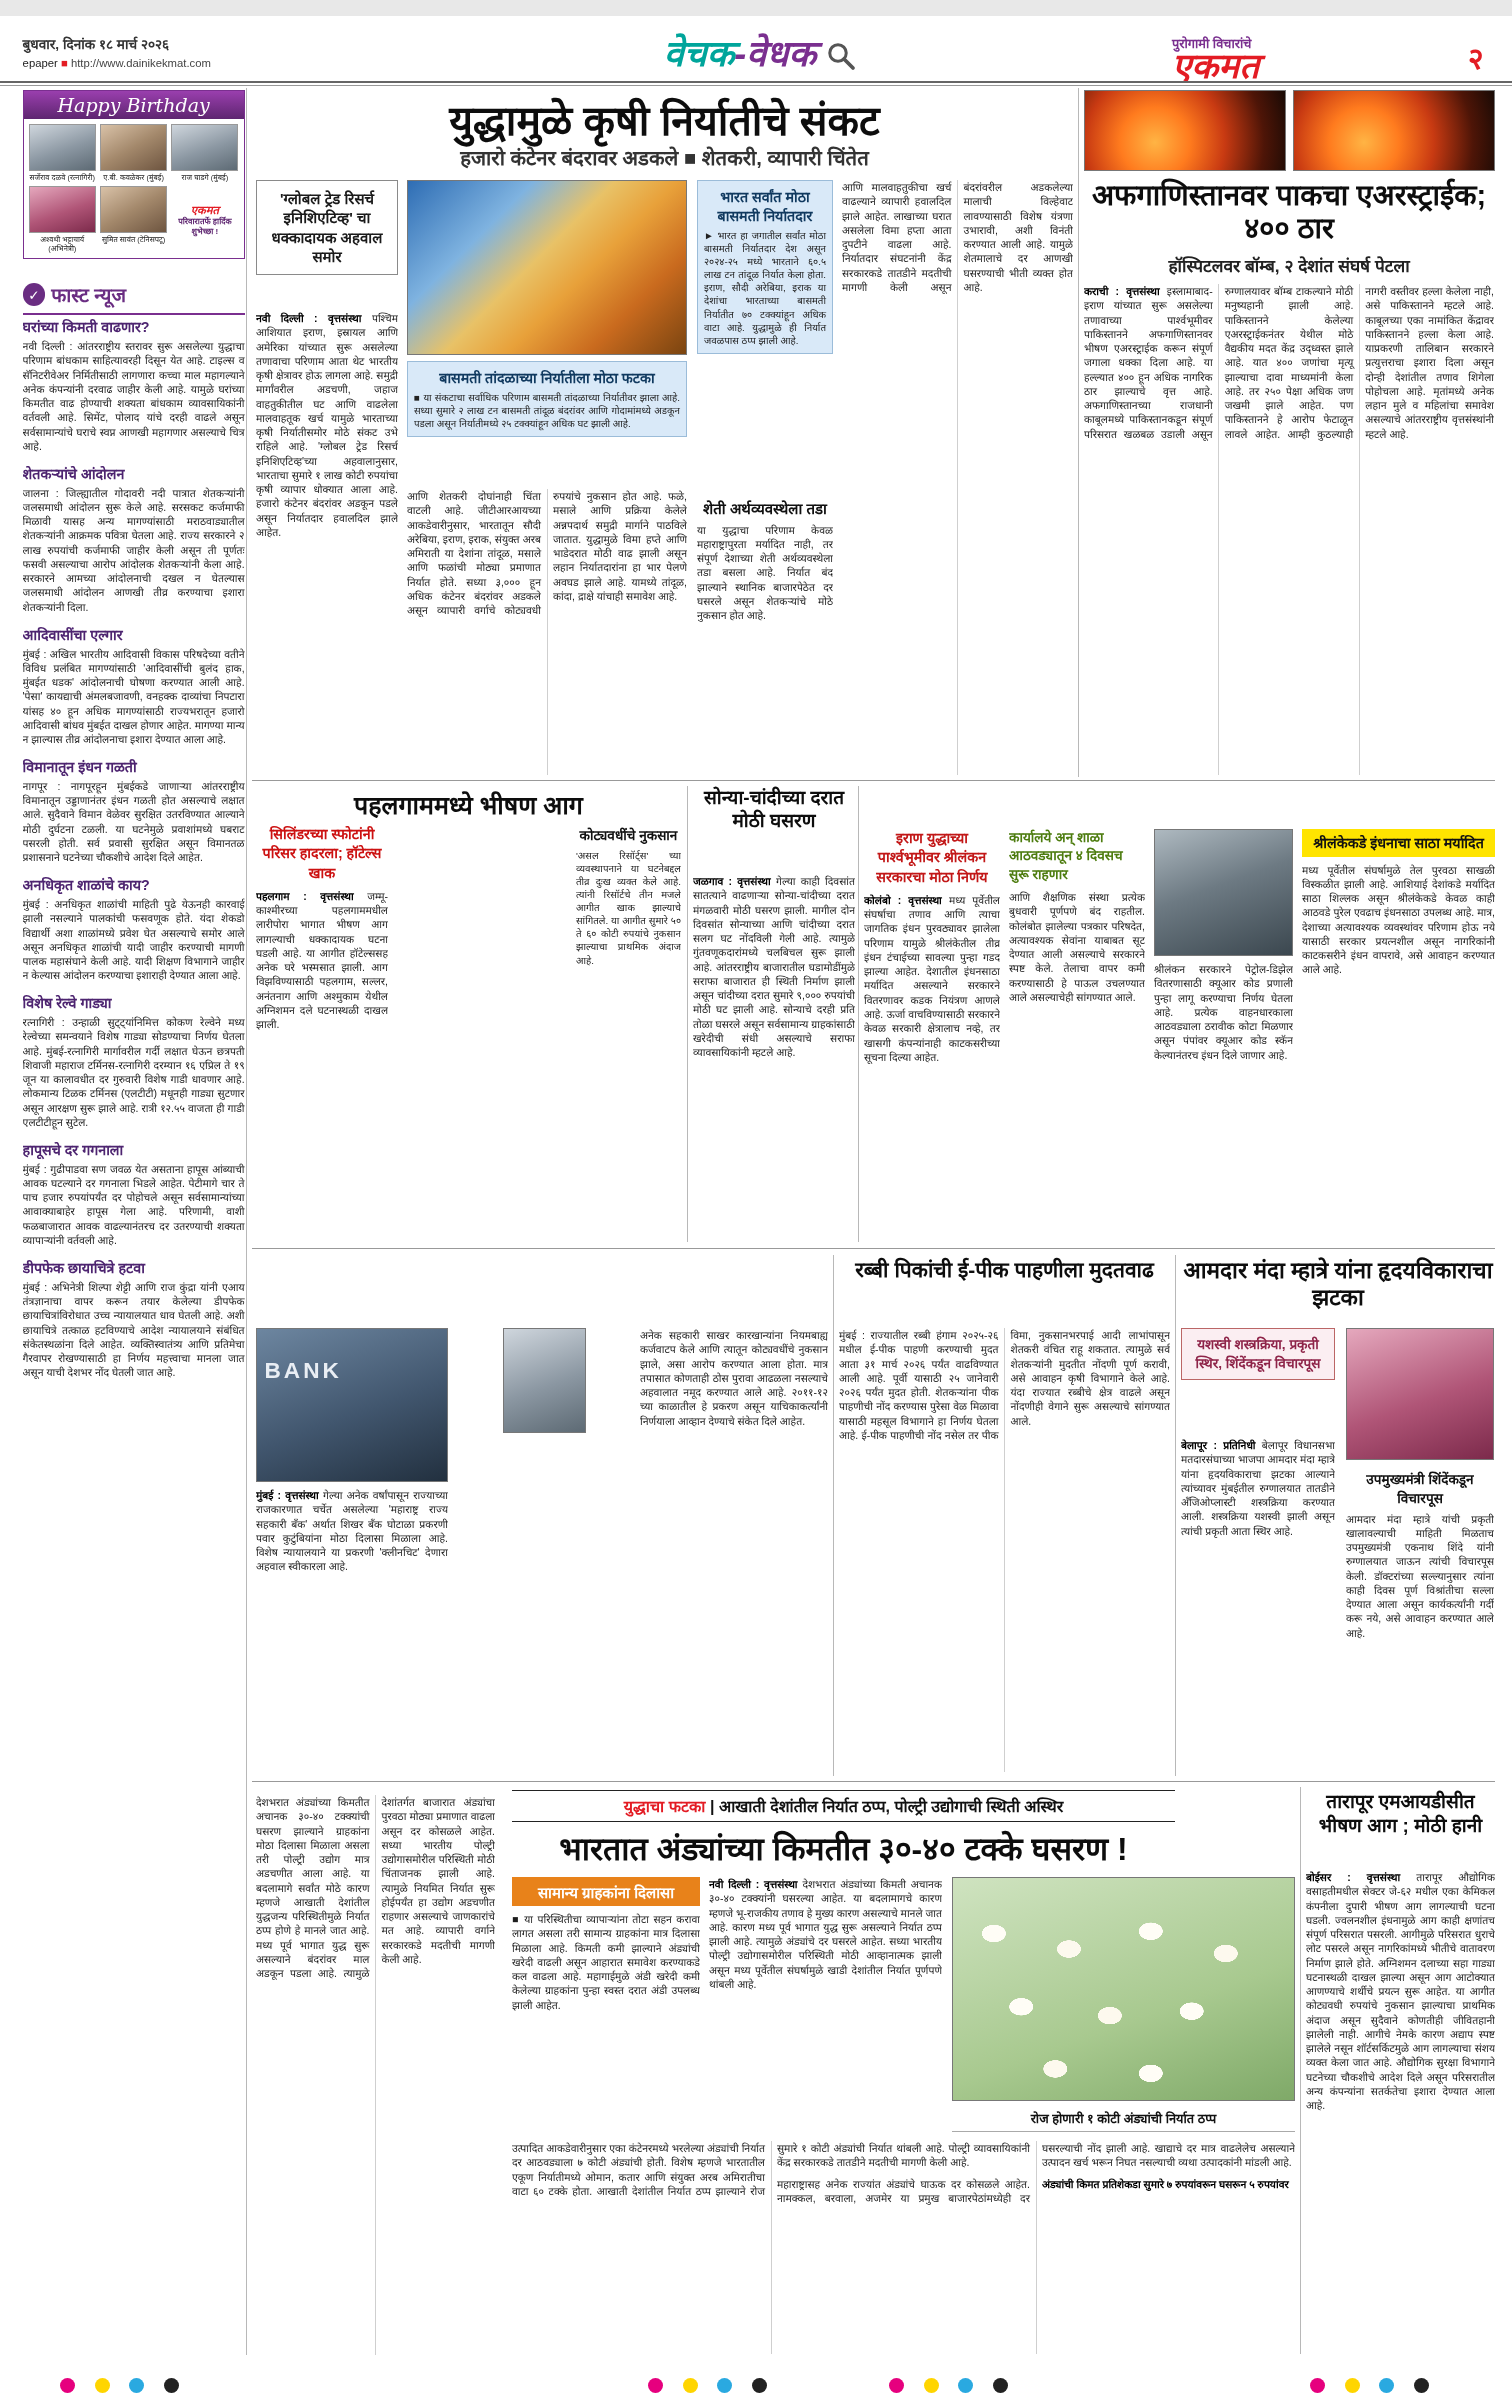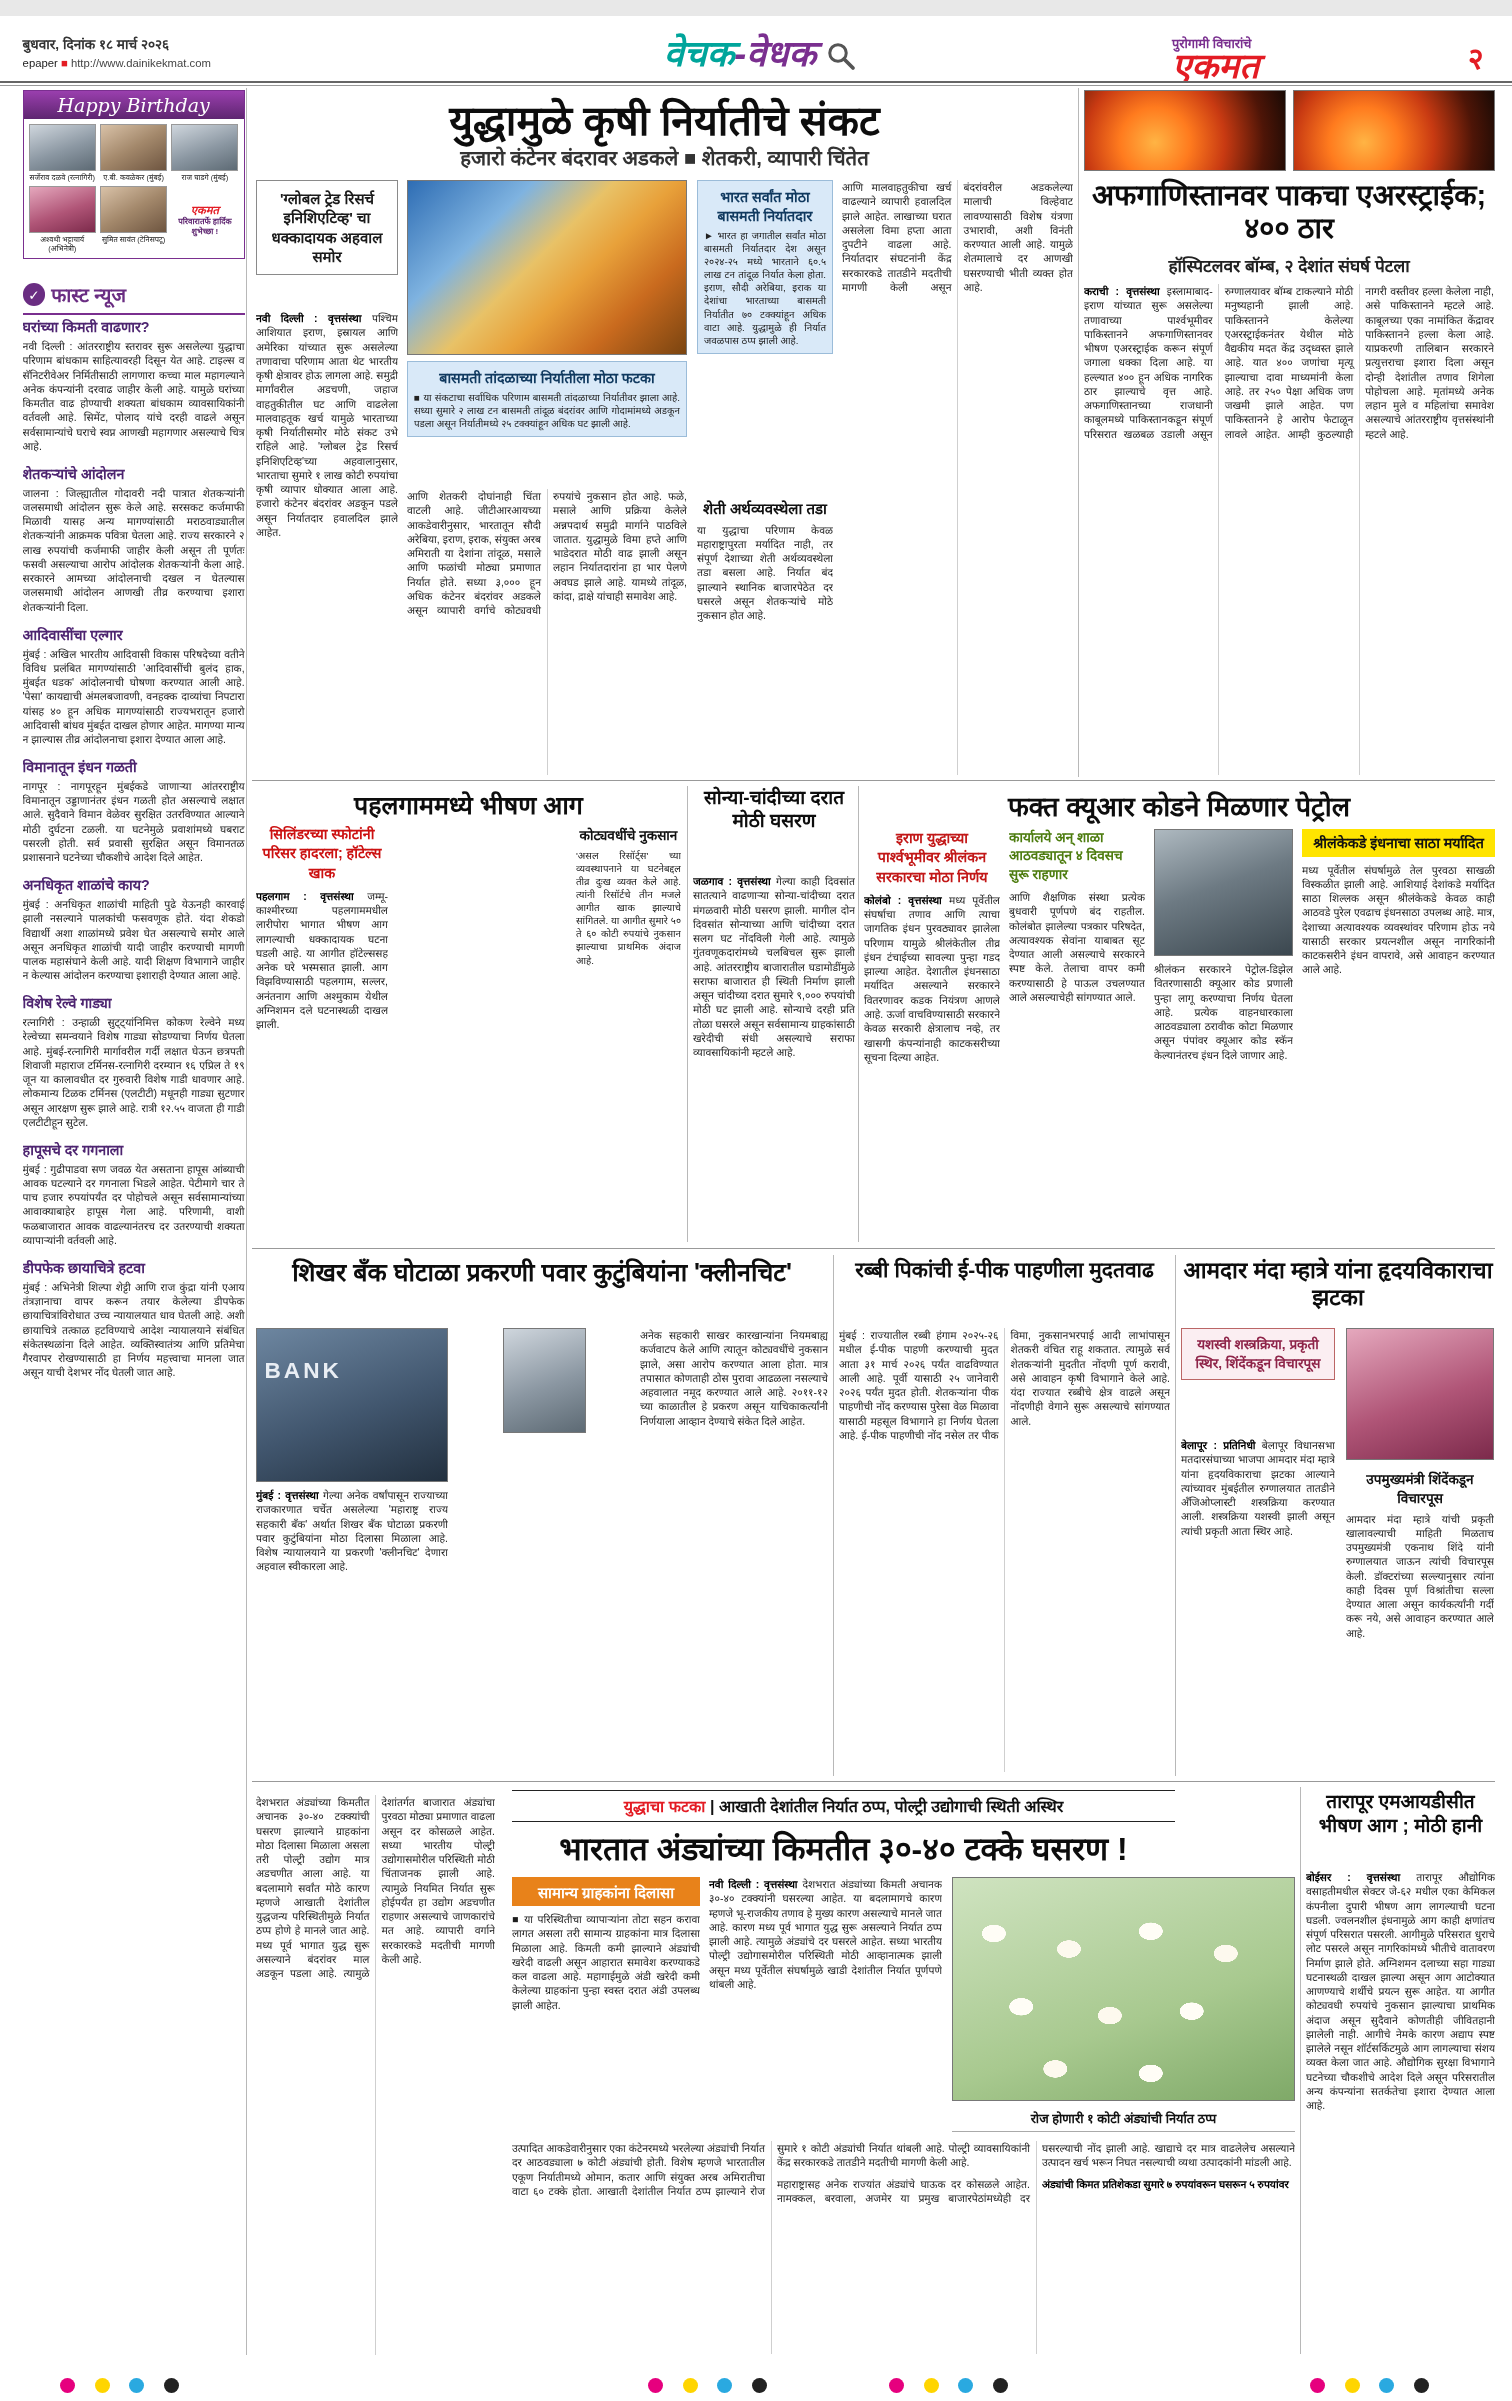--- a/index.html
+++ b/index.html
@@ -248,41 +248,39 @@
 
   <div class="vrule" style="left:687px; top:770px; height:456px;"></div>
 
   <div class="abs headline-xl ctr" style="left:693px; top:771px; width:162px; font-size:19px; line-height:1.2;">सोन्या-चांदीच्या दरात मोठी घसरण</div>
   <div class="abs ovh" style="left:693px; top:858px; width:162px; height:367px;">
     <p class="body-sm"><span class="dateline">जळगाव : वृत्तसंस्था</span> <span>गेल्या काही दिवसांत सातत्याने वाढणाऱ्या सोन्या-चांदीच्या दरात मंगळवारी मोठी घसरण झाली. मागील दोन दिवसांत सोन्याच्या आणि चांदीच्या दरात सलग घट नोंदविली गेली आहे. त्यामुळे गुंतवणूकदारांमध्ये चलबिचल सुरू झाली आहे. आंतरराष्ट्रीय बाजारातील घडामोडींमुळे सराफा बाजारात ही स्थिती निर्माण झाली असून चांदीच्या दरात सुमारे ९,००० रुपयांची मोठी घट झाली आहे. सोन्याचे दरही प्रति तोळा घसरले असून सर्वसामान्य ग्राहकांसाठी खरेदीची संधी असल्याचे सराफा व्यावसायिकांनी म्हटले आहे.</span></p>
   </div>
 
   <div class="vrule" style="left:858px; top:770px; height:456px;"></div>
 
-  <div class="abs headline-xl ctr" style="left:864px; top:771px; width:630px; font-size:27px;">फक्त क्यूआर कोडने मिळणार पेट्रोल</div>
   <div class="abs ovh" style="left:864px; top:813px; width:136px; height:410px;">
     <div class="red-kicker">इराण युद्धाच्या पार्श्वभूमीवर श्रीलंकन सरकारचा मोठा निर्णय</div>
     <p class="body-sm" style="margin-top:6px;"><span class="dateline">कोलंबो : वृत्तसंस्था</span> <span>मध्य पूर्वेतील संघर्षाचा तणाव आणि त्याचा जागतिक इंधन पुरवठ्यावर झालेला परिणाम यामुळे श्रीलंकेतील तीव्र इंधन टंचाईच्या सावल्या पुन्हा गडद झाल्या आहेत. देशातील इंधनसाठा मर्यादित असल्याने सरकारने वितरणावर कडक नियंत्रण आणले आहे. ऊर्जा वाचविण्यासाठी सरकारने केवळ सरकारी क्षेत्रालाच नव्हे, तर खासगी कंपन्यांनाही काटकसरीच्या सूचना दिल्या आहेत.</span></p>
   </div>
   <div class="abs ovh" style="left:1009px; top:813px; width:136px; height:410px;">
     <div class="blue-sub">कार्यालये अन् शाळा आठवड्यातून ४ दिवसच सुरू राहणार</div>
     <p class="body-sm" style="margin-top:6px;">आणि शैक्षणिक संस्था प्रत्येक बुधवारी पूर्णपणे बंद राहतील. कोलंबोत झालेल्या पत्रकार परिषदेत, अत्यावश्यक सेवांना याबाबत सूट देण्यात आली असल्याचे सरकारने स्पष्ट केले. तेलाचा वापर कमी करण्यासाठी हे पाऊल उचलण्यात आले असल्याचेही सांगण्यात आले.</p>
   </div>
   <div class="abs ovh" style="left:1302px; top:813px; width:193px; height:410px;">
     <div class="yellow-box-title">श्रीलंकेकडे इंधनाचा साठा मर्यादित</div>
     <p class="body-sm" style="margin-top:6px;">मध्य पूर्वेतील संघर्षामुळे तेल पुरवठा साखळी विस्कळीत झाली आहे. आशियाई देशांकडे मर्यादित साठा शिल्लक असून श्रीलंकेकडे केवळ काही आठवडे पुरेल एवढाच इंधनसाठा उपलब्ध आहे. मात्र, देशाच्या अत्यावश्यक व्यवस्थांवर परिणाम होऊ नये यासाठी सरकार प्रयत्नशील असून नागरिकांनी काटकसरीने इंधन वापरावे, असे आवाहन करण्यात आले आहे.</p>
   </div>
   <div class="abs" style="left:1154px; top:813px; width:139px;">
     <div class="img-ph img-pump" style="width:139px; height:127px;"></div>
     <p class="body-sm ovh" style="margin-top:6px; height:271px;">श्रीलंकन सरकारने पेट्रोल-डिझेल वितरणासाठी क्यूआर कोड प्रणाली पुन्हा लागू करण्याचा निर्णय घेतला आहे. प्रत्येक वाहनधारकाला आठवड्याला ठरावीक कोटा मिळणार असून पंपांवर क्यूआर कोड स्कॅन केल्यानंतरच इंधन दिले जाणार आहे.</p>
   </div>
 
   <div class="hrule thin" style="left:252px; top:1232px; width:1243px;"></div>
 
-  <div class="abs headline-xl ctr" style="left:256px; top:1241px; width:572px; font-size:25px; line-height:1.2;">शिखर बँक घोटाळा प्रकरणी पवार कुटुंबियांना 'क्लीनचिट'</div>
   <div class="abs" style="left:256px; top:1312px; width:192px;">
     <div class="img-ph img-bank" style="width:192px; height:154px;">
       <span class="bank-word">BANK</span>
     </div>
     <p class="body-sm ovh" style="margin-top:6px; height:282px;"><span class="dateline">मुंबई : वृत्तसंस्था</span> <span>गेल्या अनेक वर्षांपासून राज्याच्या राजकारणात चर्चेत असलेल्या 'महाराष्ट्र राज्य सहकारी बँक' अर्थात शिखर बँक घोटाळा प्रकरणी पवार कुटुंबियांना मोठा दिलासा मिळाला आहे. विशेष न्यायालयाने या प्रकरणी 'क्लीनचिट' देणारा अहवाल स्वीकारला आहे.</span></p>
   </div>
   <div class="abs" style="left:456px; top:1312px; width:177px;">
     <div class="img-ph img-portrait" style="width:83px; height:105px; margin:0 auto;"></div>
   </div>
   <div class="abs ovh" style="left:640px; top:1312px; width:188px; height:444px;">

